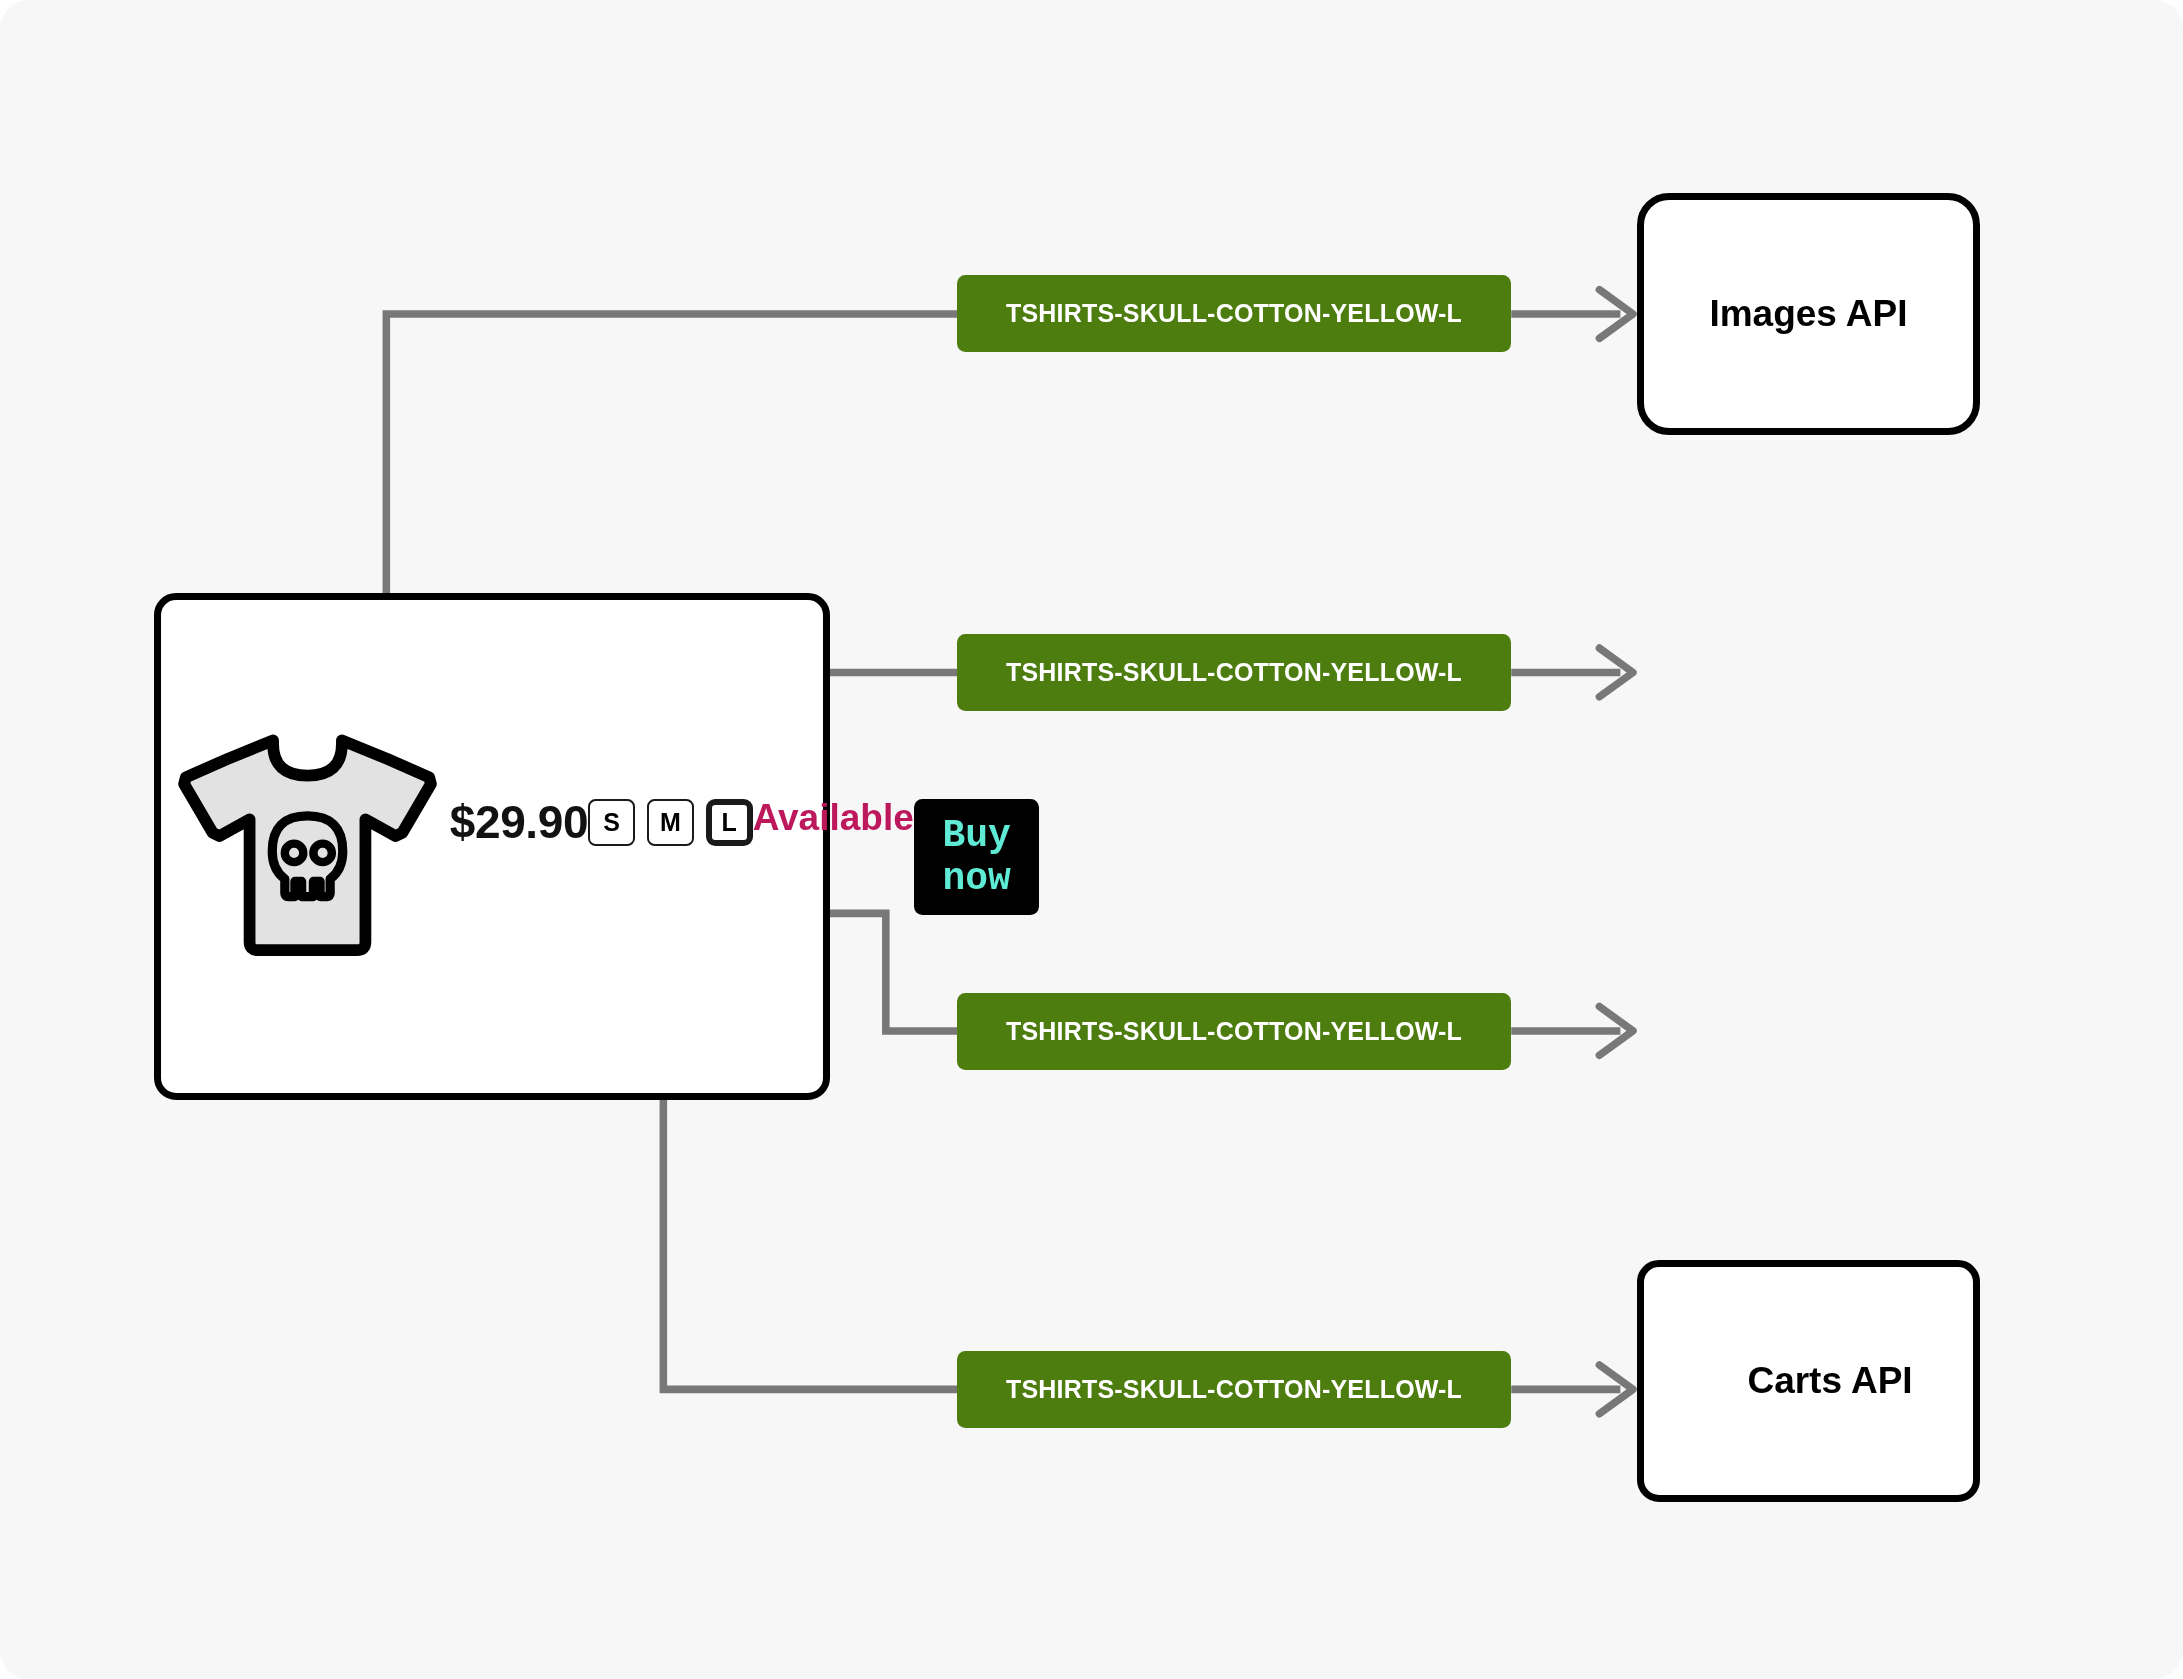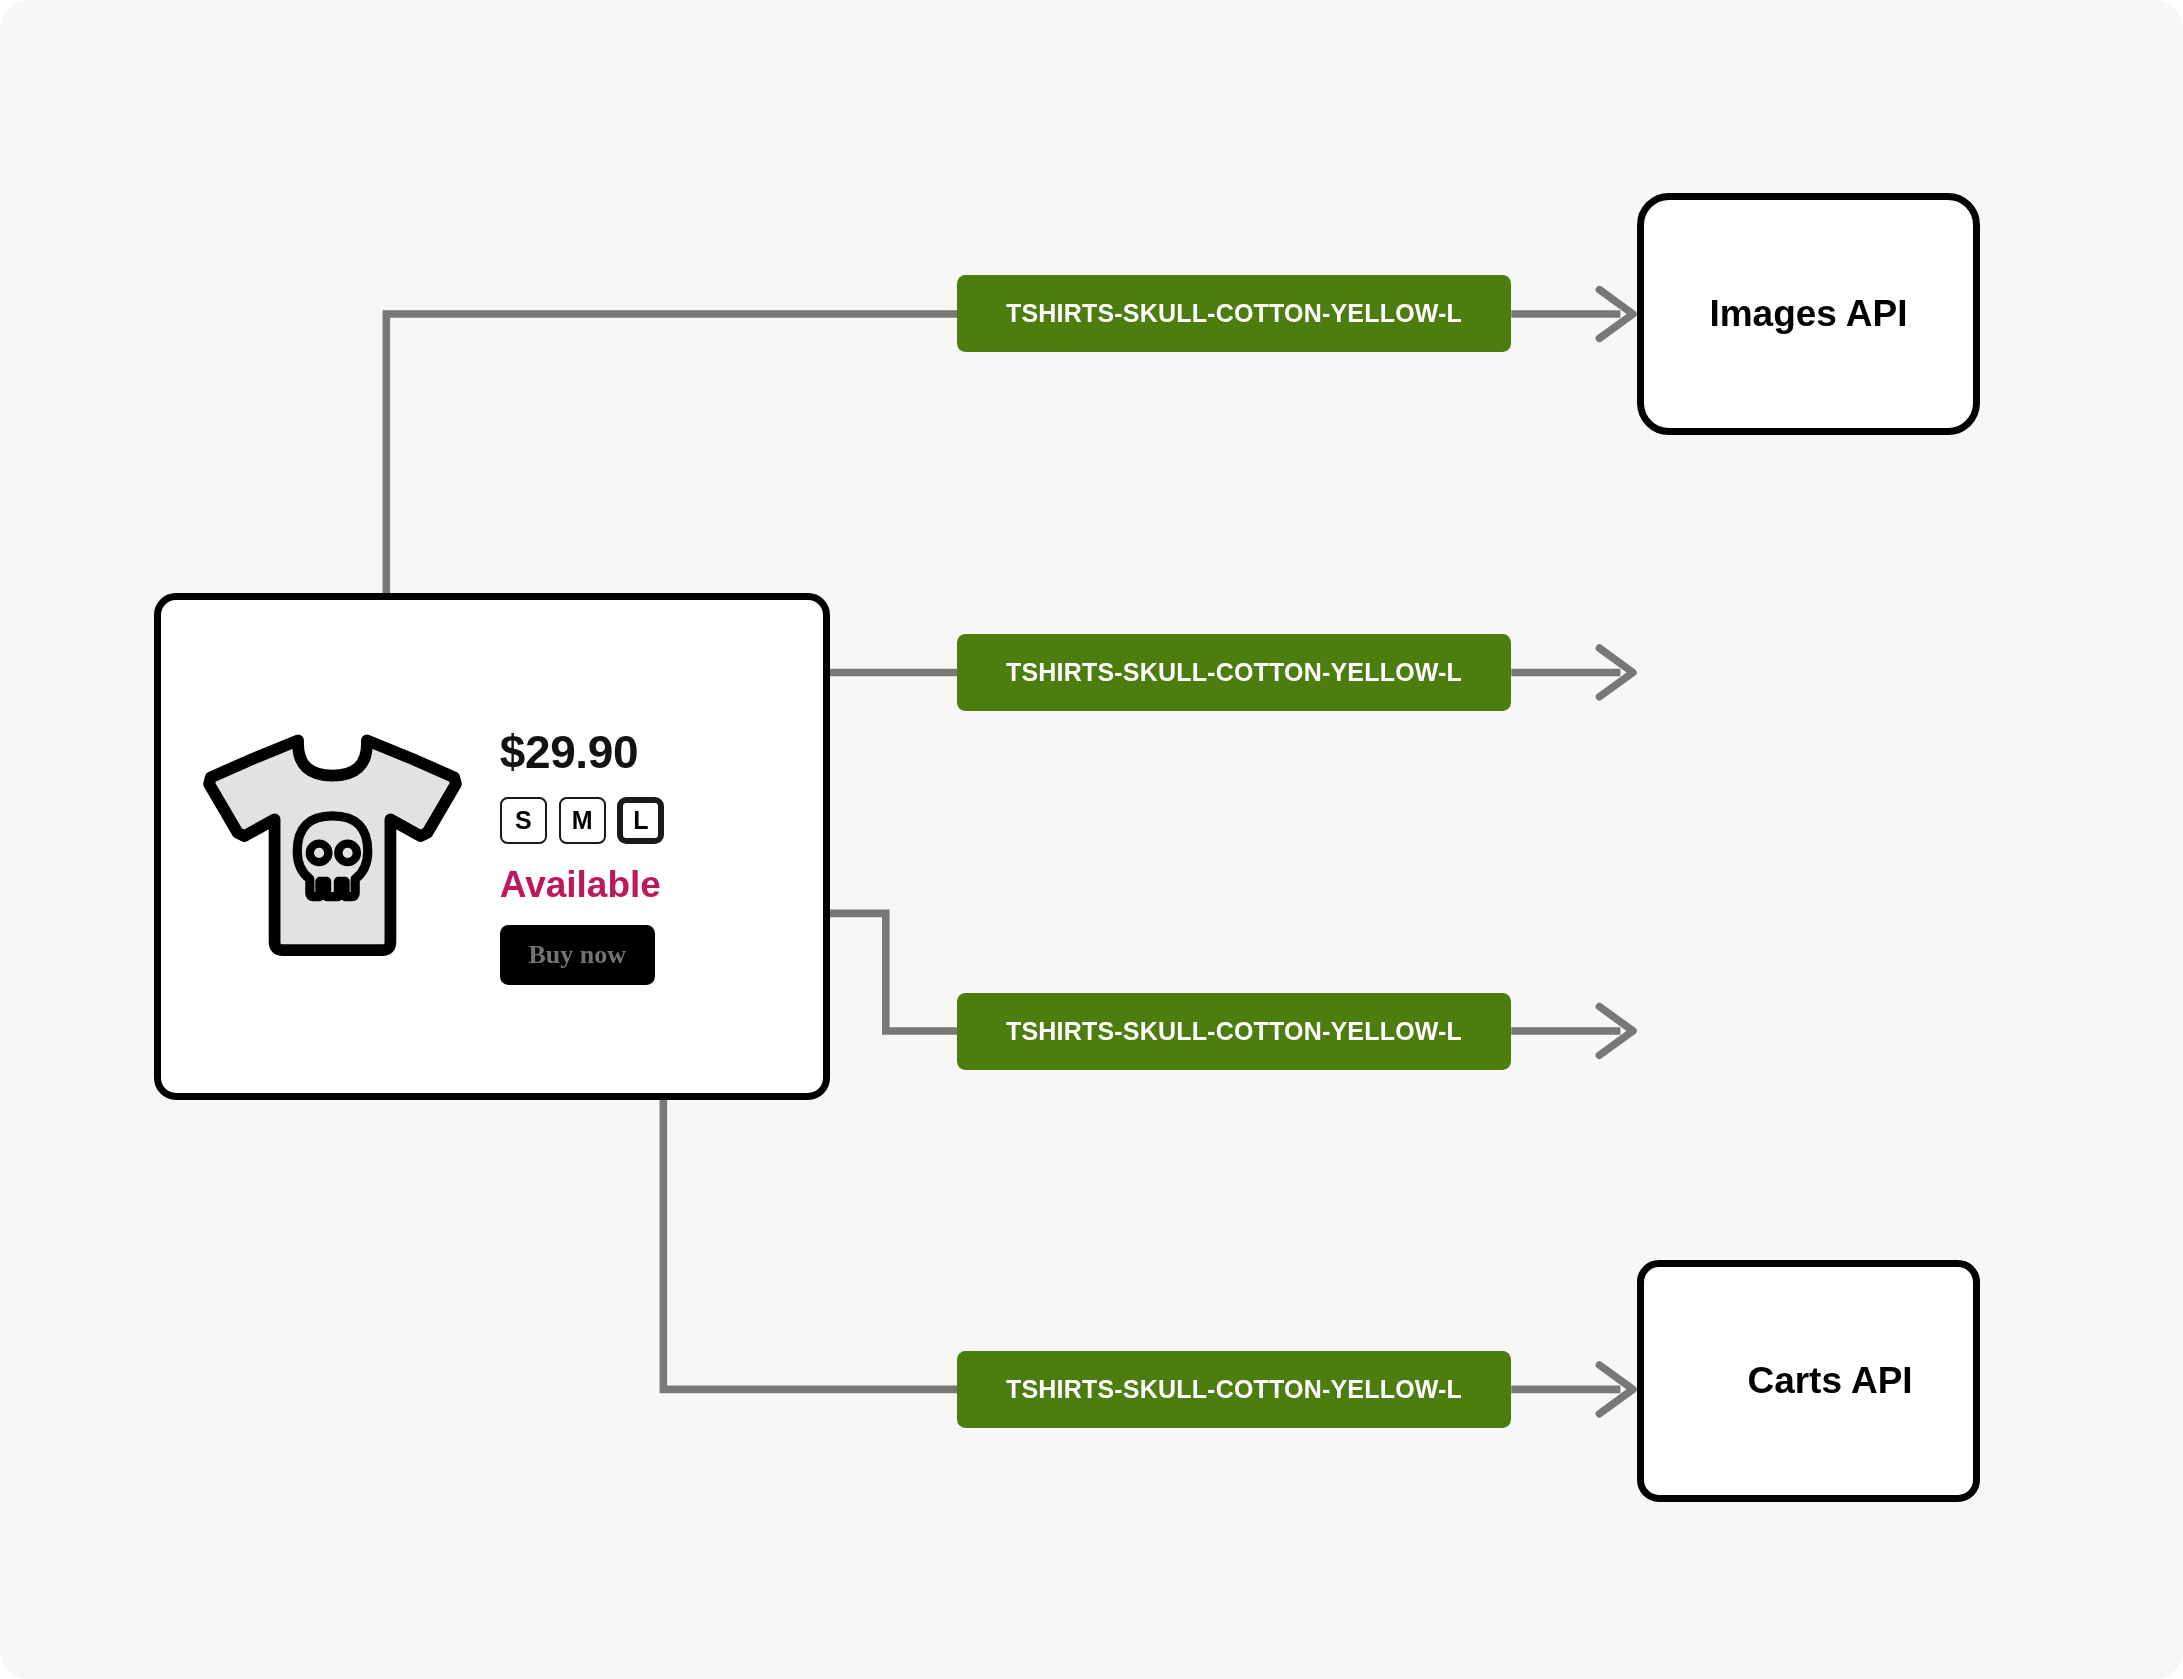--- a/index.html
+++ b/index.html
@@ -42,21 +42,20 @@
   }
   .shirt-wrap {
     width: 327px;
     display: flex;
     align-items: center;
     justify-content: center;
     margin-left: 8.4px;
   }
   .card-info {
     display: flex;
-    flex-direction: column;
     align-items: flex-start;
     margin-left: 3.4px;
     margin-top: 20px;
   }
   .price {
     font-size: 46px;
     font-weight: bold;
     color: #121212;
     letter-spacing: -0.4px;
     line-height: 1;
@@ -88,27 +87,27 @@
   }
   .availability {
     font-size: 37px;
     font-weight: bold;
     color: #be185d;
     line-height: 1;
     margin-bottom: 22px;
   }
   .buy-btn {
     background: #000000;
-    color: #737373;
-    font-size: 26px;
+    color: #5eead4;
+    font-size: 38px;
     font-weight: bold;
     border: none;
     border-radius: 8.4px;
     padding: 15px 28.6px;
-    font-family: Liberation Serif, serif;
+    font-family: Liberation Mono, monospace;
     cursor: pointer;
   }
 
   
   .sku-label {
     position: absolute;
     height: 77px;
     width: 554px;
     background: #4d7c0f;
     border-radius: 8.4px;

